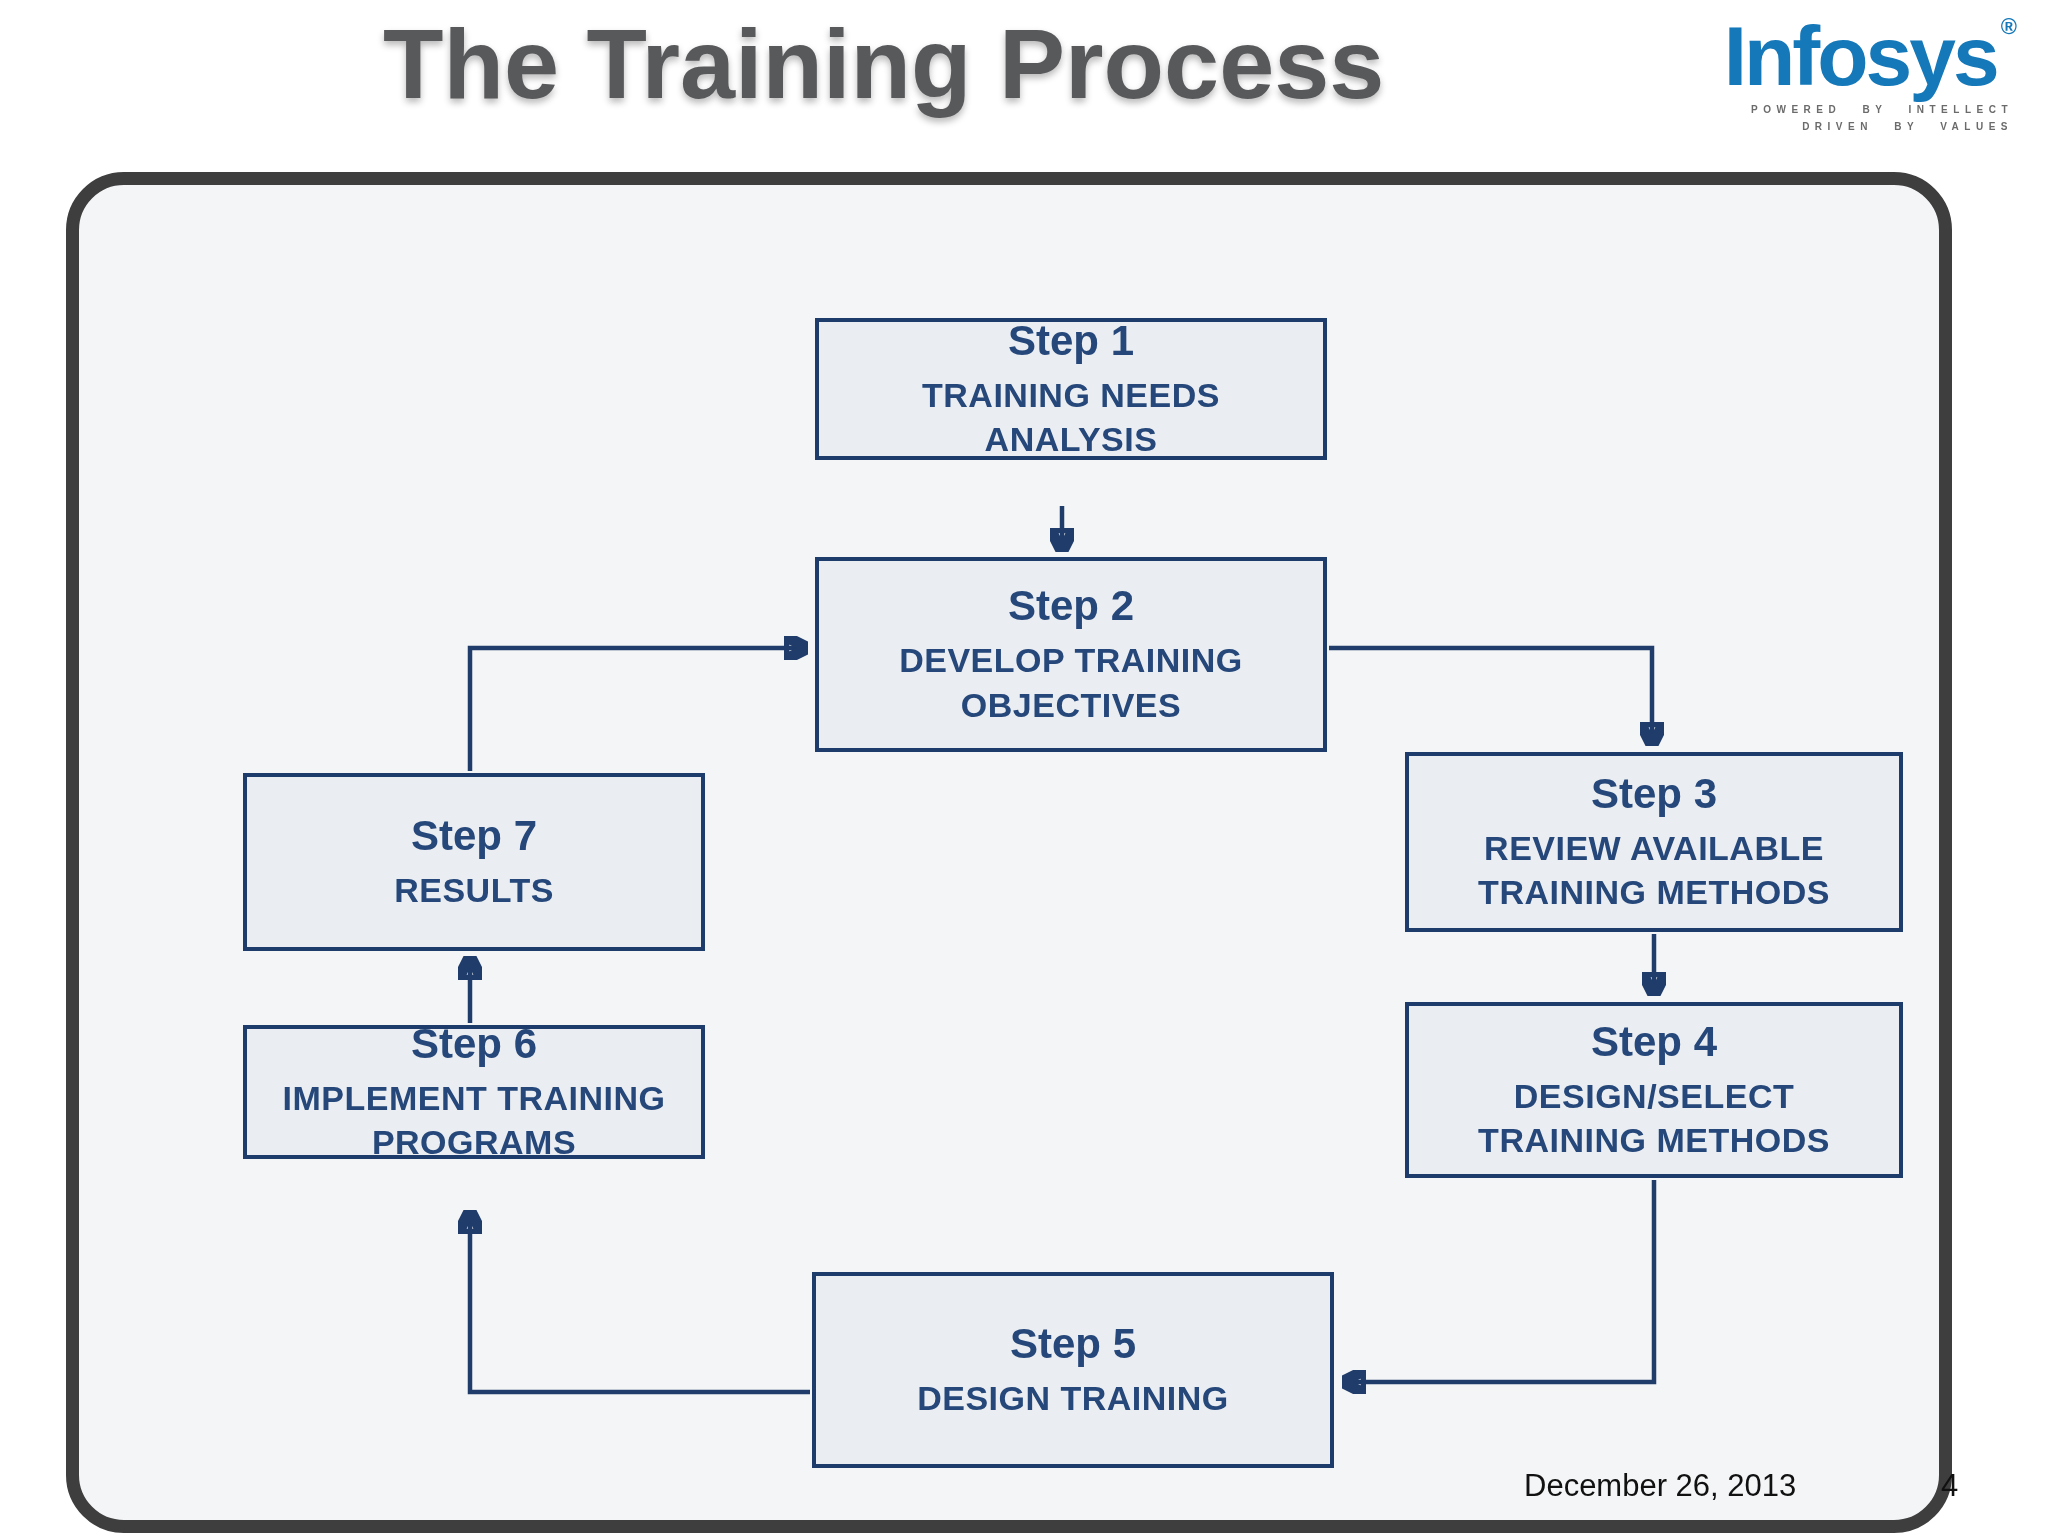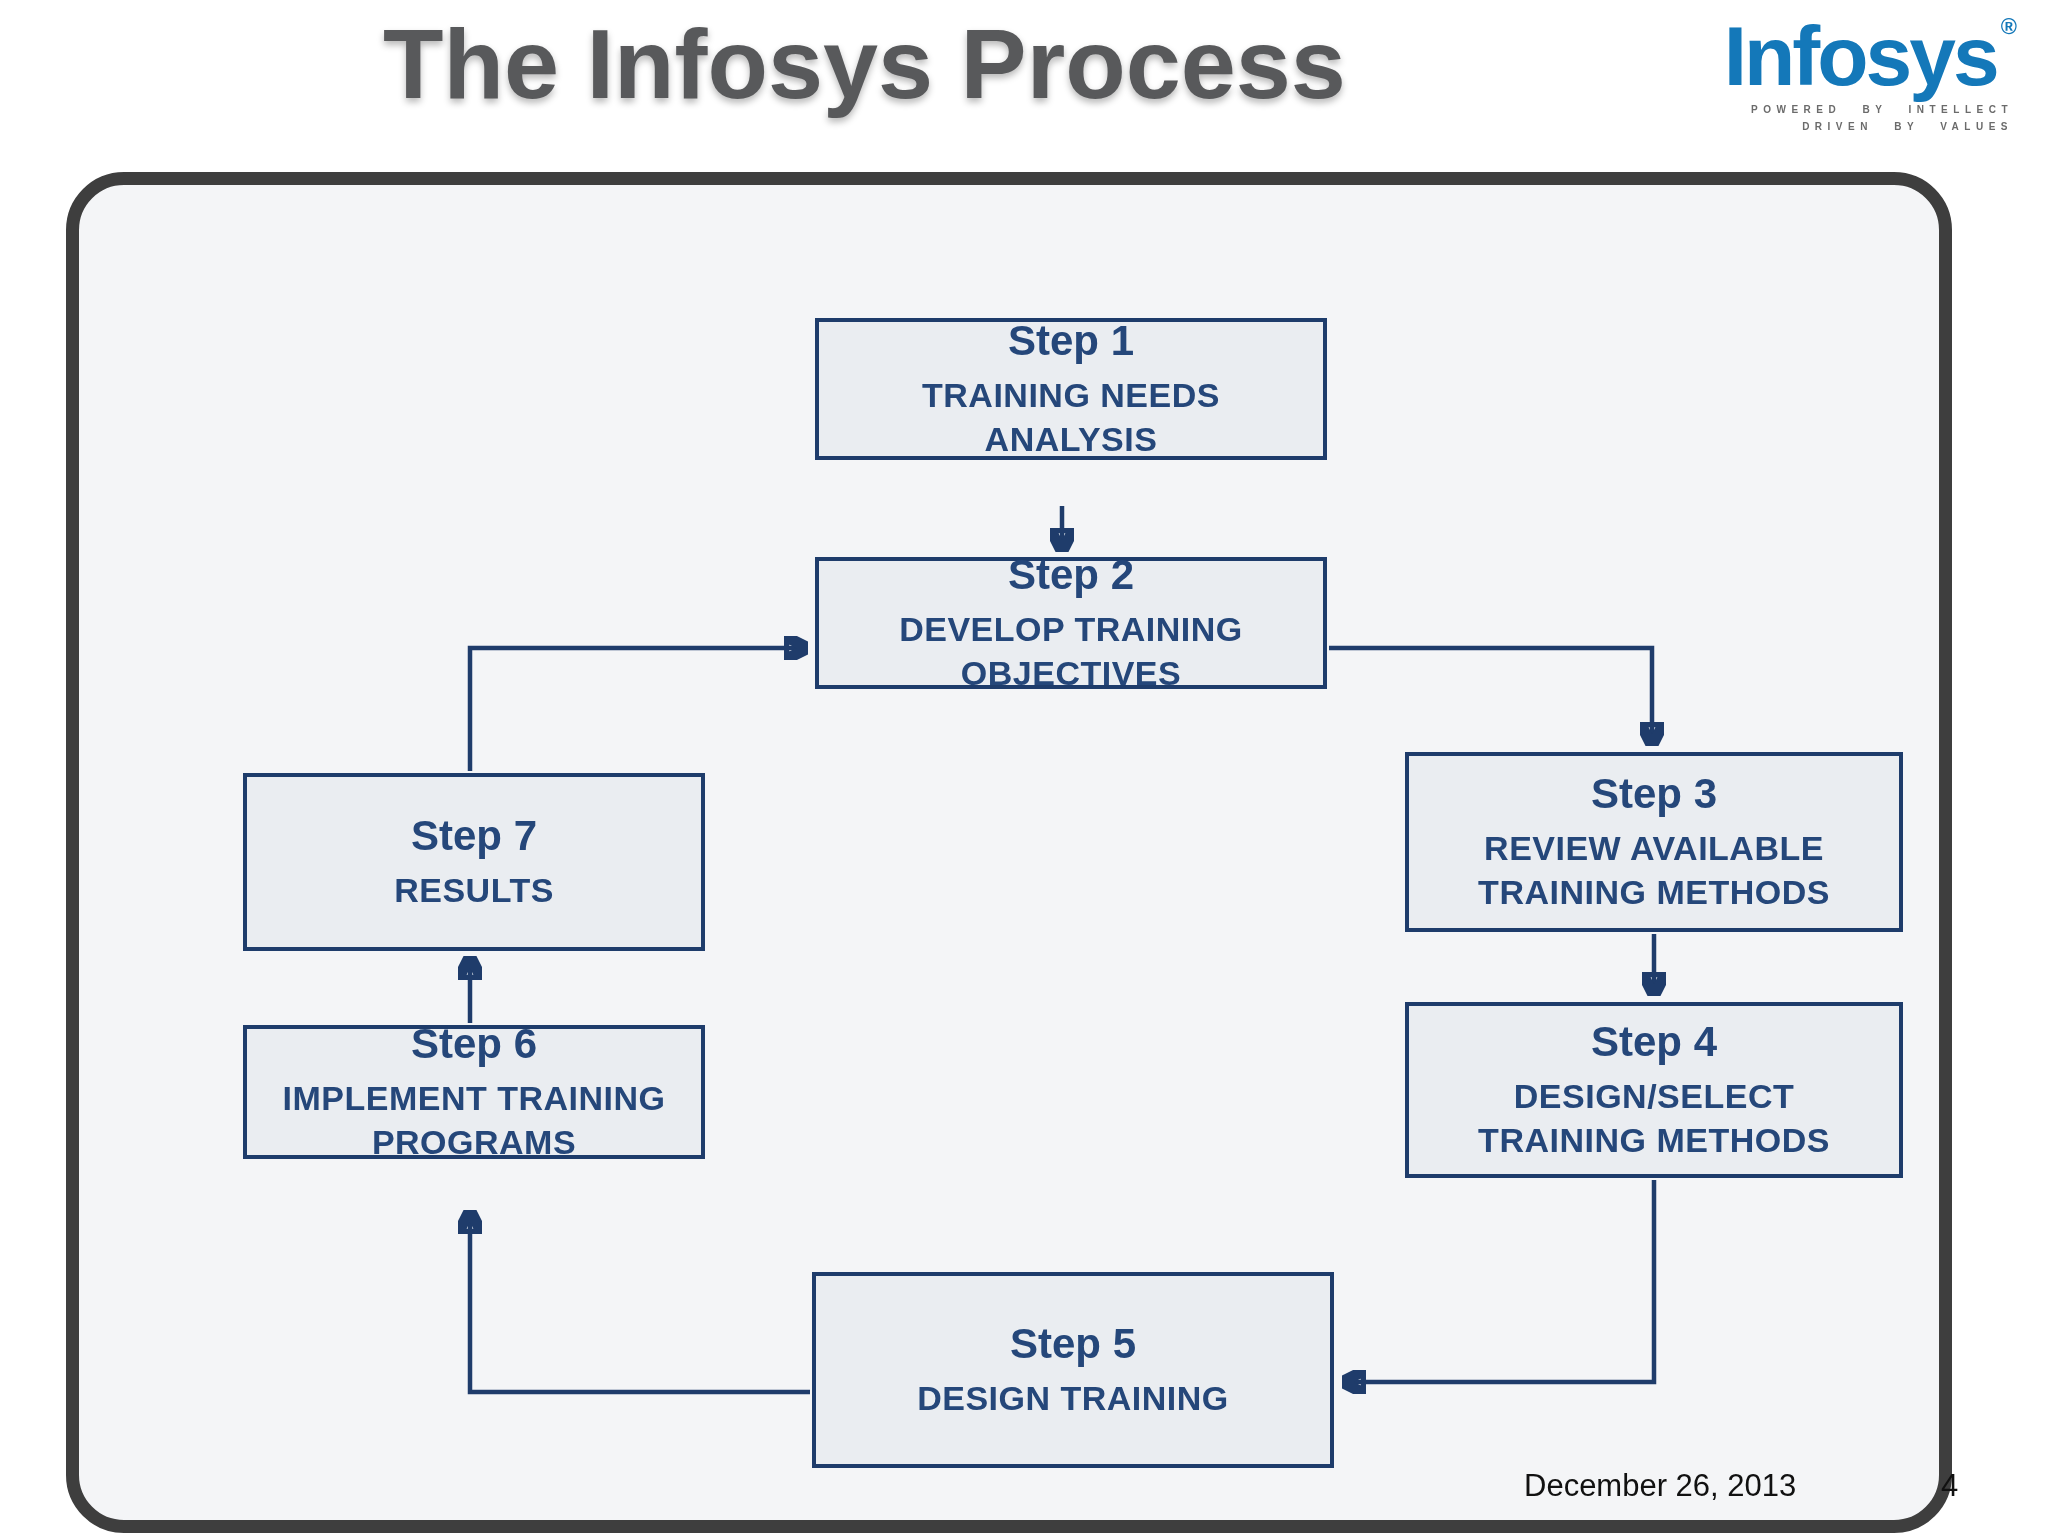--- a/index.html
+++ b/index.html
@@ -59,21 +59,21 @@
   .pagenum{
     position:absolute;left:1941px;top:1468px;z-index:3;
     font-size:31px;color:var(--date-text,#111111);
   }
 </style>
 </head>
 <body>
 
 <div class="page">
 
-  <div class="title">The Infosys Process</div>
+  <div class="title">The Training Process</div>
 
   <div class="logo">
     <div class="brandrow"><span class="brand">Infosys</span><span class="reg">®</span></div>
     <div class="tag">POWERED BY INTELLECT</div>
     <div class="tag">DRIVEN BY VALUES</div>
   </div>
 
   <div class="panel"></div>
 
   <svg class="connectors" viewBox="0 0 2048 1536" xmlns="http://www.w3.org/2000/svg">
@@ -90,21 +90,21 @@
     <path d="M 470 1023 L 470 958" marker-end="url(#arrow)"></path>
     <path d="M 470 771 L 470 648 L 806 648" marker-end="url(#arrow)"></path>
   </svg>
 
   <div class="stepbox" style="left:815px;top:318px;width:512px;height:142px;">
     <div class="step-label">Step 1</div>
     <div class="step-line">TRAINING NEEDS</div>
     <div class="step-line">ANALYSIS</div>
   </div>
 
-  <div class="stepbox" style="left:815px;top:557px;width:512px;height:132px;">
+  <div class="stepbox" style="left:815px;top:557px;width:512px;height:195px;">
     <div class="step-label">Step 2</div>
     <div class="step-line">DEVELOP TRAINING</div>
     <div class="step-line">OBJECTIVES</div>
   </div>
 
   <div class="stepbox" style="left:1405px;top:752px;width:498px;height:180px;">
     <div class="step-label">Step 3</div>
     <div class="step-line">REVIEW AVAILABLE</div>
     <div class="step-line">TRAINING METHODS</div>
   </div>

